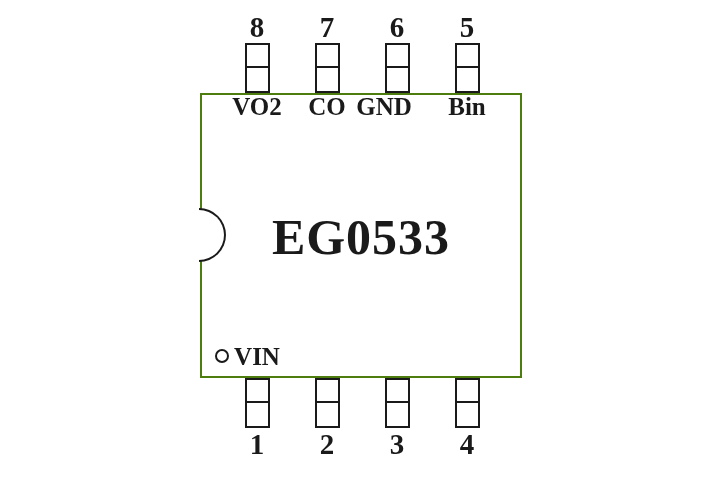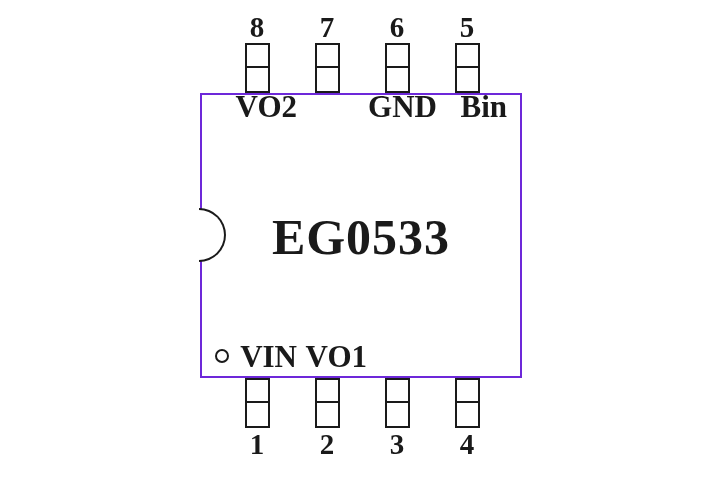--- a/index.html
+++ b/index.html
@@ -16,21 +16,21 @@
     font-family: "Liberation Serif", "DejaVu Serif", serif;
     color: #1a1a1a;
   }
   .chip-body {
     position: absolute;
     left: 200px;
     top: 93px;
     width: 322px;
     height: 285px;
     box-sizing: border-box;
-    border: 2px solid #6d28d9;
+    border: 2px solid #4d7c0f;
     background: #ffffff;
   }
   .chip-notch {
     position: absolute;
     left: -3px;
     top: 113px;
     width: 27px;
     height: 54px;
     box-sizing: border-box;
     background: #ffffff;
@@ -73,22 +73,22 @@
   .pin-split {
     position: absolute;
     left: 0;
     right: 0;
     top: 46%;
     border-top: 2px solid #1a1a1a;
   }
   .pin-label {
     position: absolute;
     width: 80px;
-    text-align: right;
-    font-size: 31px;
+    text-align: center;
+    font-size: 25px;
     line-height: 24px;
     font-weight: bold;
   }
   .pin-label.top-row { top: 95px; }
   .pin-label.bottom-row { top: 345px; }
   .pin1-marker {
     position: absolute;
     left: 215px;
     top: 349px;
     width: 14px;
@@ -98,21 +98,21 @@
     border-radius: 50%;
     background: #ffffff;
   }
   
   .px1 { left: 222px; }
   .px2 { left: 292px; }
   .px3 { left: 362px; }
   .px4 { left: 432px; }
   .lx1 { left: 217px; }
   .lx2 { left: 287px; }
-  .lx3 { left: 357px; }
+  .lx3 { left: 344px; }
   .lx4 { left: 427px; }
 </style>
 </head>
 <body>
 
 <div class="canvas">
 
   <div class="chip-body">
     <div class="chip-notch"></div>
     <div class="chip-title">EG0533</div>
@@ -139,25 +139,25 @@
       </div>
   </div>
   <div class="pin-col top px4">
     <div class="pin-number">5</div>
     <div class="pin-box">
         <div class="pin-split"></div>
       </div>
   </div>
 
   <div class="pin-label top-row lx1">VO2</div>
+  <div class="pin-label top-row lx2">CO</div>
   <div class="pin-label top-row lx3">GND</div>
   <div class="pin-label top-row lx4">Bin</div>
 
   <div class="pin-label bottom-row lx1">VIN</div>
-  <div class="pin-label bottom-row lx2">VO1</div>
 
   <div class="pin-col bottom px1">
     <div class="pin-box">
         <div class="pin-split"></div>
       </div>
     <div class="pin-number">1</div>
   </div>
   <div class="pin-col bottom px2">
     <div class="pin-box">
         <div class="pin-split"></div>

